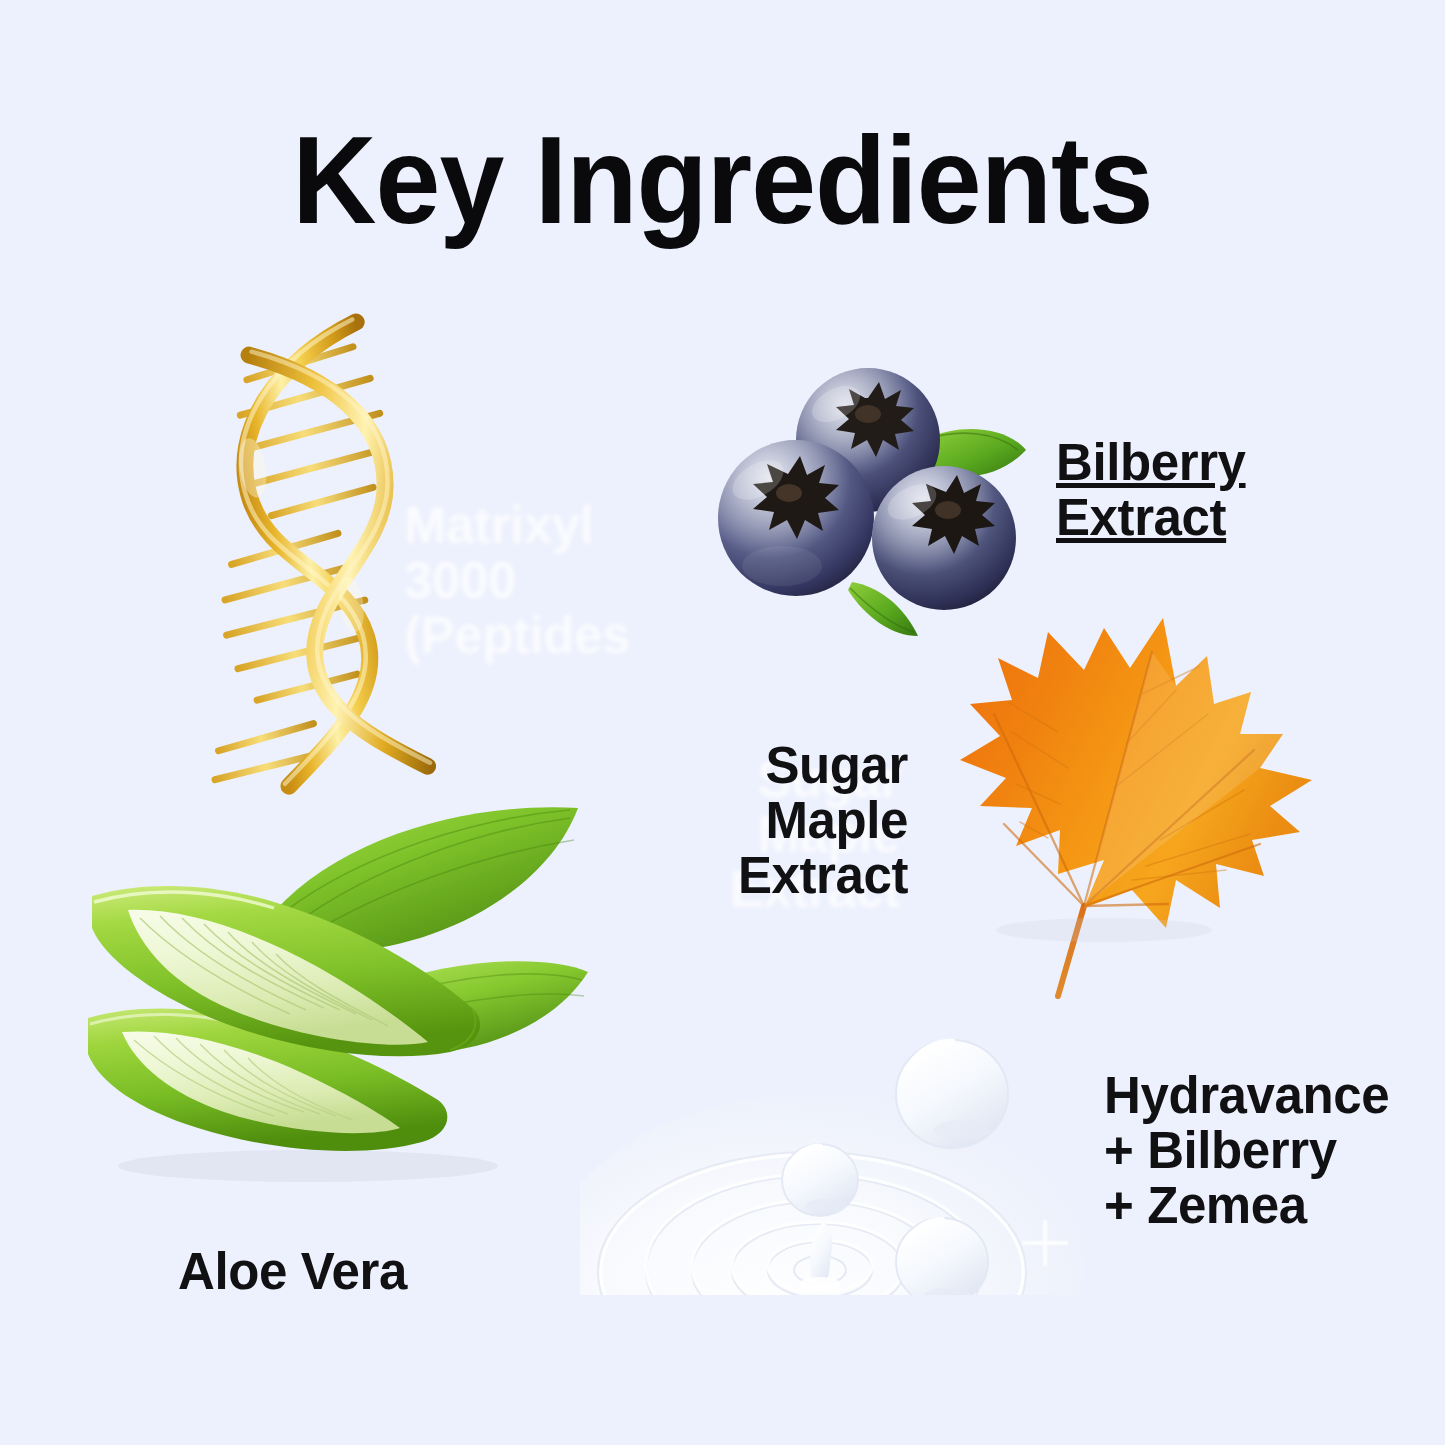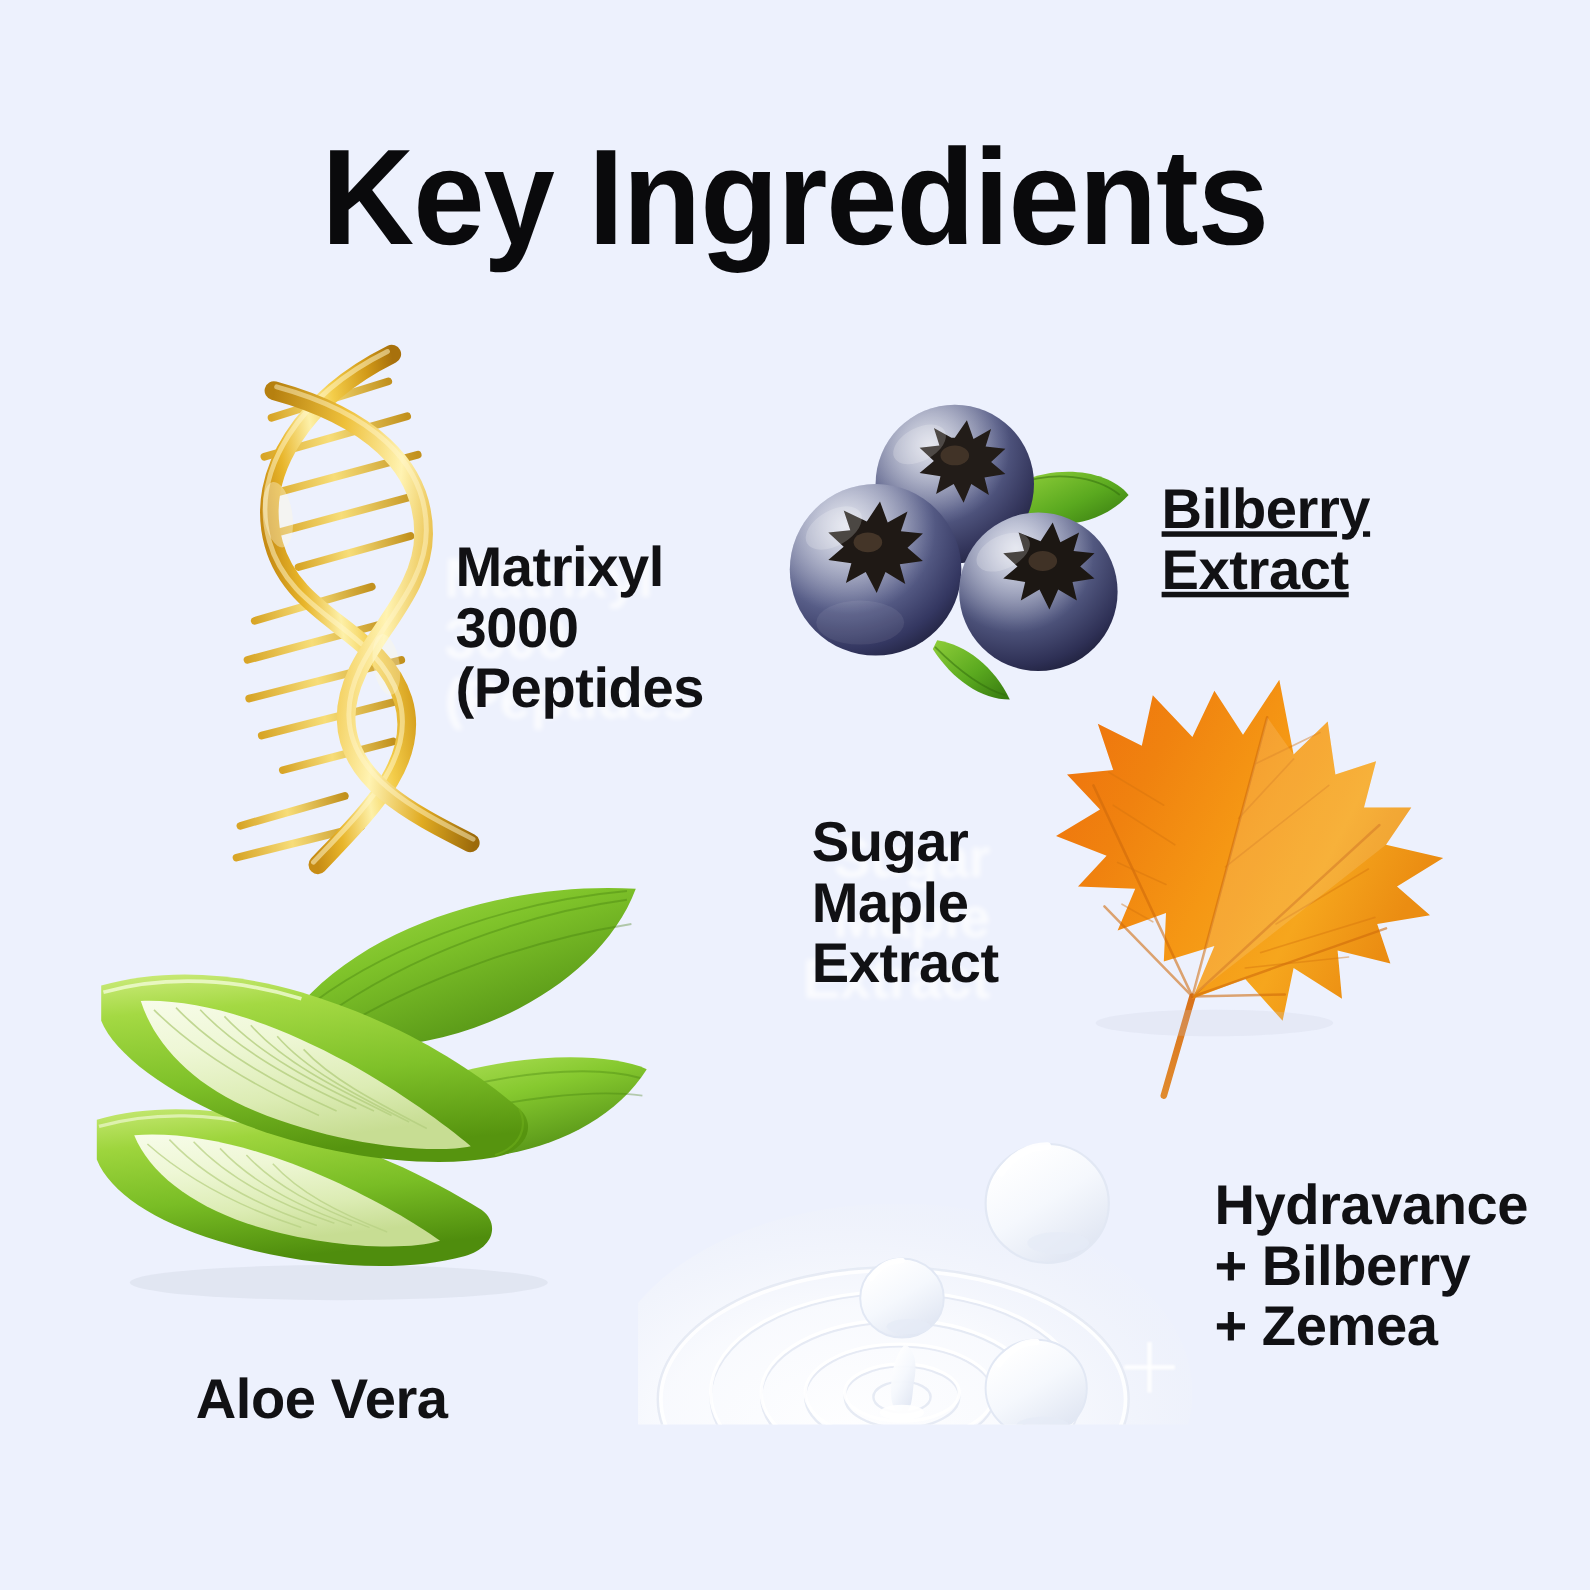--- a/index.html
+++ b/index.html
@@ -39,21 +39,21 @@
   .label {
     position:absolute;
     font-family:"Liberation Sans", sans-serif;
     font-weight:700;
     color:#111114;
     font-size:51px;
     line-height:1.08;
     white-space:pre-line;
     letter-spacing:-0.4px;
   }
-  .label.right { text-align:left; }
+  .label.right { text-align:right; }
   .label.left  { text-align:left; }
 
   
   .ghost {
     position:absolute;
     font-family:"Liberation Sans", sans-serif;
     font-weight:700;
     font-size:51px;
     line-height:1.08;
     white-space:pre-line;
@@ -437,23 +437,20 @@
         <ellipse cx="368" cy="296" rx="24" ry="8" fill="#e6ebf6" opacity="0.7"></ellipse>
       </g>
     </svg>
   </div>
 
   <div id="plusmark"></div>
 
   <div class="ghost" id="gst-matrixl">Matrixyl
 3000
 (Peptides</div>
-  <div class="label left" id="lbl-matrixl">Matrixyl
-3000
-(Peptides</div>
 
   <div class="label left" id="lbl-bilberry">Bilberry
 Extract</div>
 
   <div class="ghost right" id="gst-maple">Sugar
 Maple
 Extract</div>
   <div class="label right" id="lbl-maple">Sugar
 Maple
 Extract</div>

